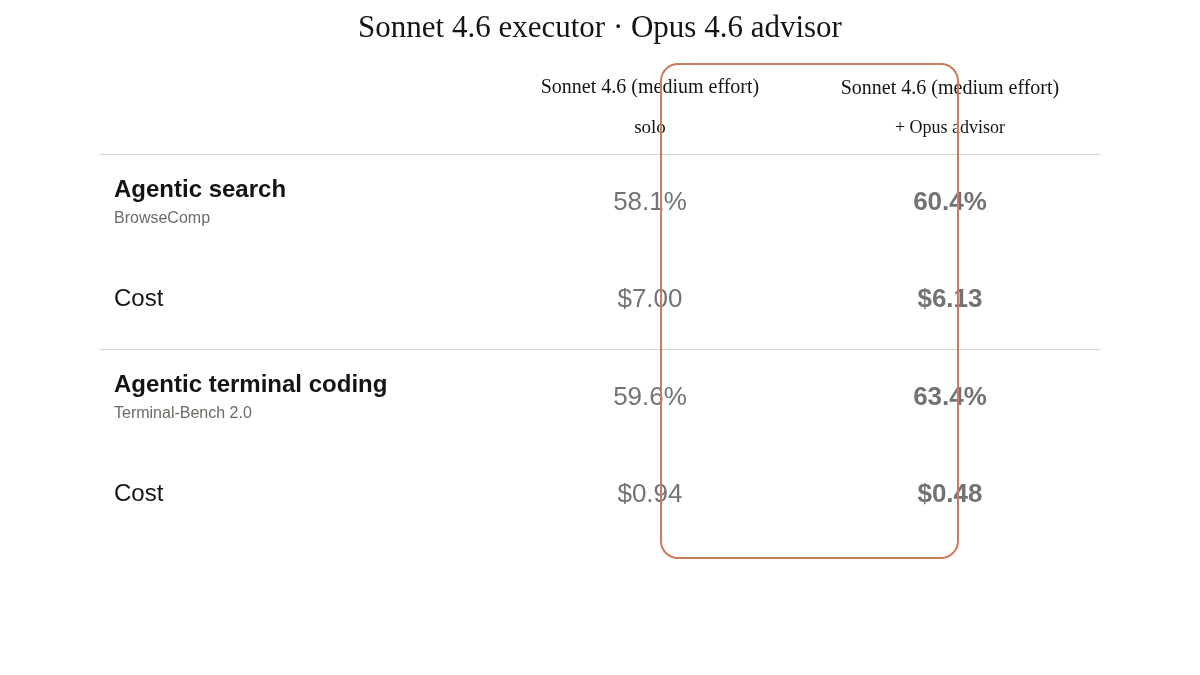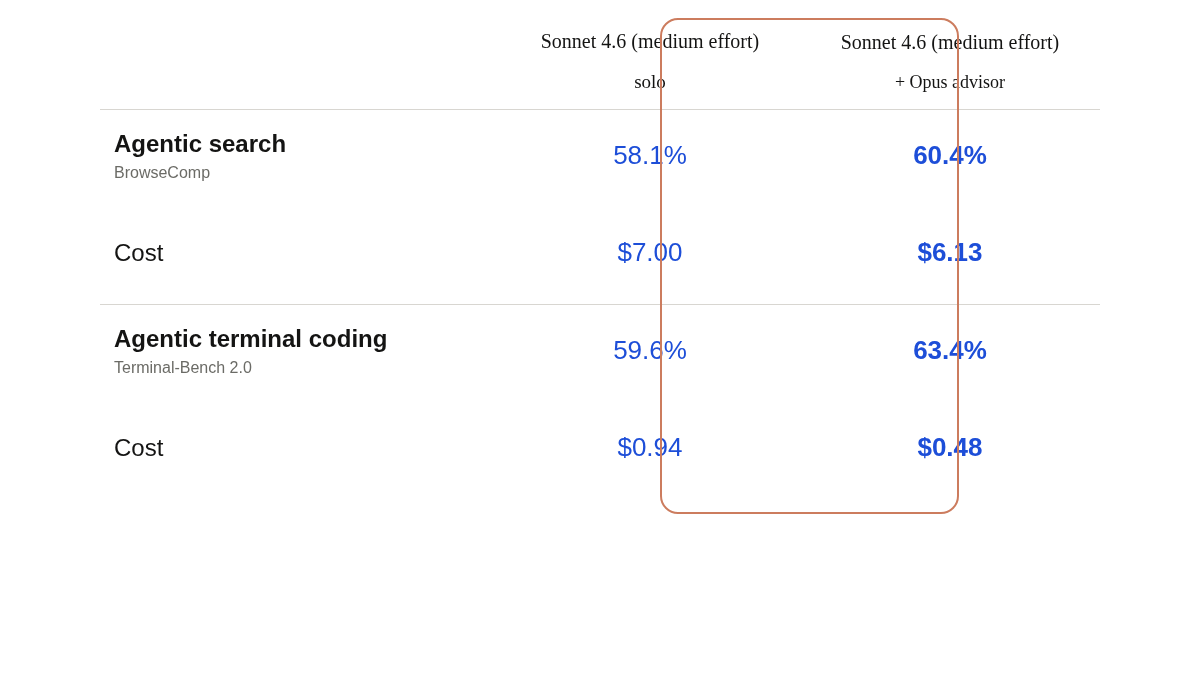--- a/index.html
+++ b/index.html
@@ -106,21 +106,21 @@
     padding-left: 14px;
     font-size: 24px;
     font-weight: 400;
     color: #141413;
   }
 
   .val {
     text-align: center;
     font-size: 26px;
     font-weight: 400;
-    color: #1d4ed8;
+    color: #737373;
   }
   .val.adv {
     font-weight: 700;
     font-size: 26px;
   }
 
   
   .highlight-box {
     position: absolute;
     border: 2.5px solid #cc7c5e;
@@ -130,20 +130,21 @@
     top: -12px;
     width: 295px;
     height: 492px;
   }
 </style>
 </head>
 <body>
 
 <div class="page">
 
+  <div class="subtitle">Sonnet 4.6 executor · Opus 4.6 advisor</div>
 
   <div class="table-wrap">
     <table class="perf">
       <colgroup>
         <col class="c-label">
         <col class="c-solo">
         <col class="c-adv">
       </colgroup>
       <thead>
         <tr>

